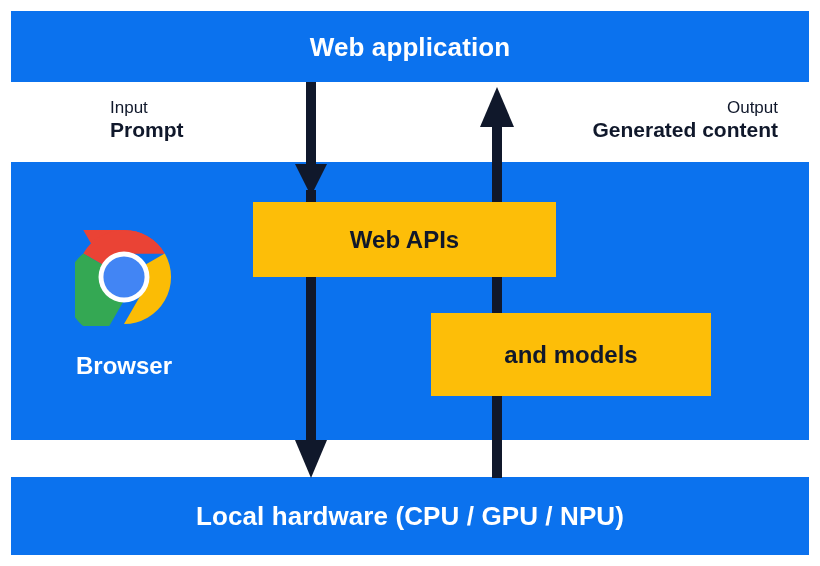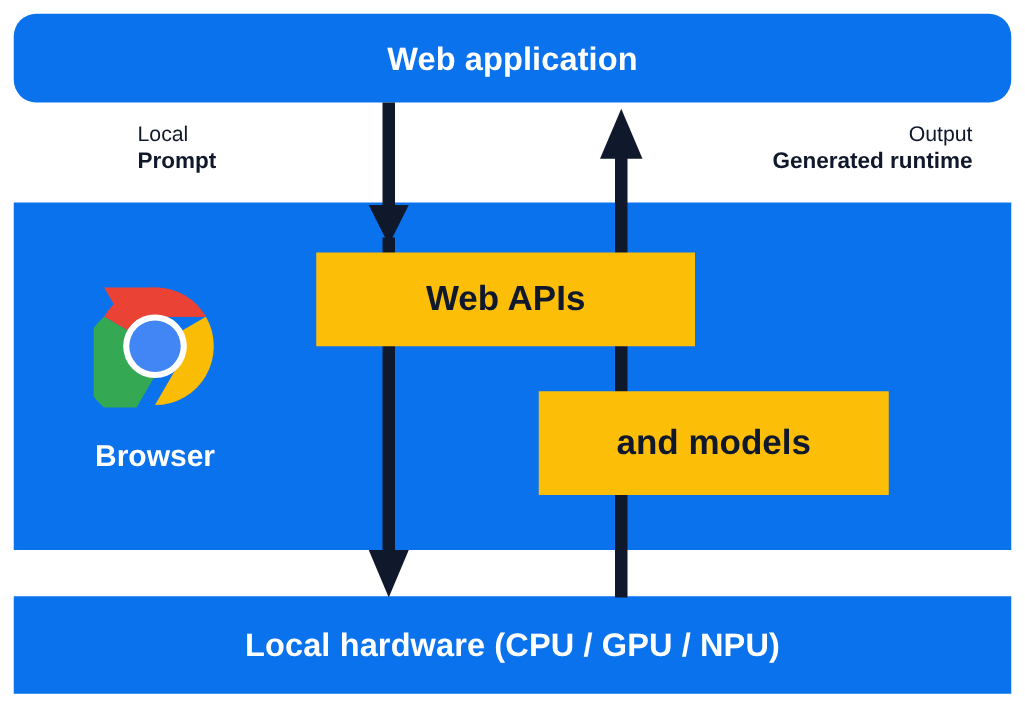--- a/index.html
+++ b/index.html
@@ -20,21 +20,21 @@
     background: #ffffff;
   }
 
   
   .band {
     position: absolute;
     left: 11px;
     width: 798px;
     background: #0B72EE;
   }
-  #band-top    { top: 11px;  height: 71px; border-radius: 18px; }
+  #band-top    { top: 11px;  height: 71px; }
   #band-middle { top: 162px; height: 278px; }
   #band-bottom { top: 477px; height: 78px; }
 
   .band-title {
     position: absolute;
     left: 0;
     width: 100%;
     text-align: center;
     color: #ffffff;
     font-weight: bold;
@@ -62,33 +62,33 @@
     line-height: 1.18;
     white-space: nowrap;
   }
   .annotation .ann-kind {
     display: block;
     font-size: 17px;
     font-weight: normal;
   }
   .annotation .ann-value {
     display: block;
-    font-size: 18px;
+    font-size: 21px;
     font-weight: bold;
   }
   #annotation-input  { left: 110px; top: 98px;  text-align: left; }
   #annotation-output { right: 42px; top: 98px;  text-align: right; }
 
   
   .yellow-box {
     position: absolute;
     background: #FDBE08;
     color: #10182B;
     font-weight: bold;
-    font-size: 28px;
+    font-size: 24px;
     display: flex;
     align-items: center;
     justify-content: center;
     text-align: center;
     line-height: 1.22;
     z-index: 3;
   }
   #box-web-apis {
     left: 253px;
     top: 202px;
@@ -177,22 +177,22 @@
       <polygon points="295,440 327,440 311,478" fill="#10182B"></polygon>
     </g>
 
     <g>
       <polygon points="497,87 514,127 480,127" fill="#10182B"></polygon>
       <rect x="492" y="120" width="10" height="358" fill="#10182B"></rect>
     </g>
   </svg>
 
   <div class="annotation" id="annotation-input">
-    <span class="ann-kind">Local</span>
+    <span class="ann-kind">Input</span>
     <span class="ann-value">Prompt</span>
   </div>
 
   <div class="annotation" id="annotation-output">
     <span class="ann-kind">Output</span>
-    <span class="ann-value">Generated runtime</span>
+    <span class="ann-value">Generated content</span>
   </div>
 
 </div>
 
 </body></html>

